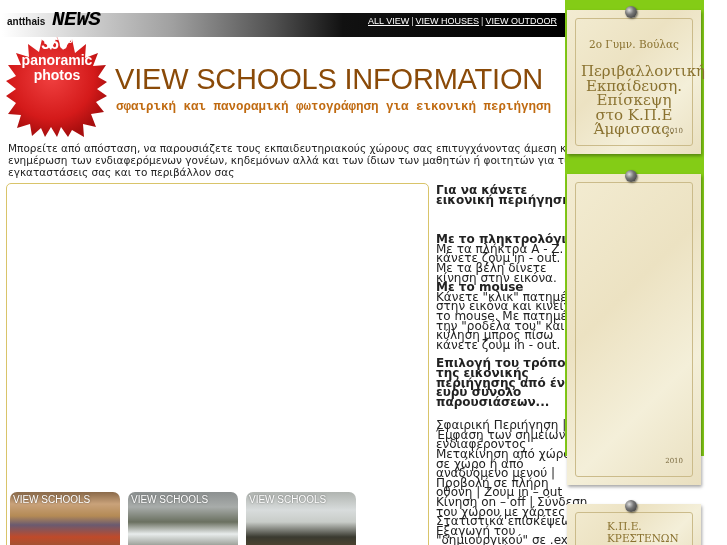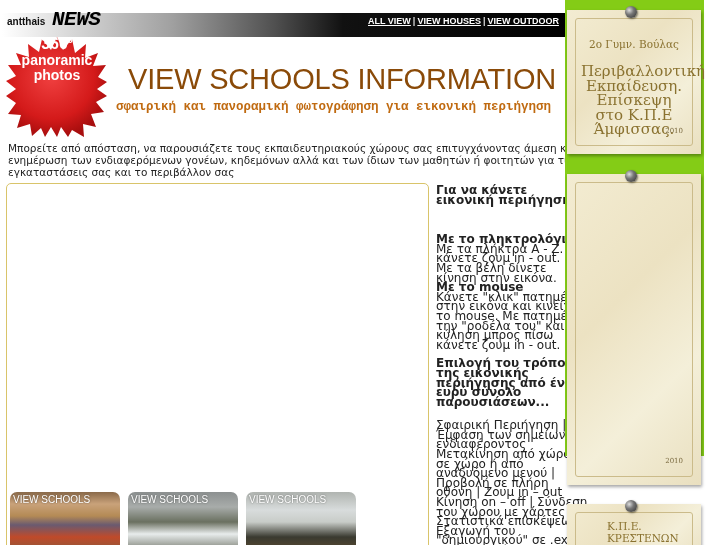--- a/index.html
+++ b/index.html
@@ -14,39 +14,39 @@
   .brand-small {
     position: absolute; left: 5px; top: 3px; font-family: "Liberation Sans", sans-serif;
     font-weight: bold; font-size: 10px; color: #111;
   }
   .brand-big {
     position: absolute; left: 50px; top: -5px; font-family: Liberation Mono, monospace;
     font-weight: bold; font-style: italic; font-size: 21px; color: #000; letter-spacing: -0.5px;
   }
   .topnav {
     position: absolute; left: 366px; top: 3px; font-family: "Liberation Sans", sans-serif;
-    font-weight: bold; font-size: 9px; color: #fff; white-space: nowrap;
+    font-weight: normal; font-size: 9px; color: #fff; white-space: nowrap;
   }
   .topnav a { color: #fff; text-decoration: underline; cursor: pointer; }
   .topnav .sep { color: #ddd; margin: 0 2px; }
 
   
   .star { position: absolute; left: 6px; top: 36px; width: 102px; height: 102px; }
   .star svg { position: absolute; left: 0; top: 0; }
   .star-text {
     position: absolute; left: 0; top: 0; width: 102px; height: 102px;
     display: flex; flex-direction: column; align-items: center; justify-content: flex-start;
     font-family: "Liberation Sans", sans-serif; font-weight: bold; color: #fff; line-height: 1.05;
   }
   .star-num { font-size: 16px; }
   .star-num sup { font-size: 9px; }
   .star-line { font-size: 14px; }
 
   .title {
-    position: absolute; left: 128px; top: 63px; font-family: "Liberation Sans", sans-serif;
+    position: absolute; left: 115px; top: 63px; font-family: "Liberation Sans", sans-serif;
     font-size: 29px; color: #8a4a08; letter-spacing: -0.2px; white-space: nowrap;
   }
   .subtitle {
     position: absolute; left: 116px; top: 100px; font-family: Liberation Mono, monospace;
     font-weight: bold; font-size: 12.5px; color: #c06a10; white-space: nowrap; width: 470px; overflow: hidden;
   }
 
   .intro {
     position: absolute; left: 8px; top: 142px; width: 598px; font-size: 10.5px; line-height: 12.2px;
     color: #222; overflow: hidden; white-space: nowrap;

